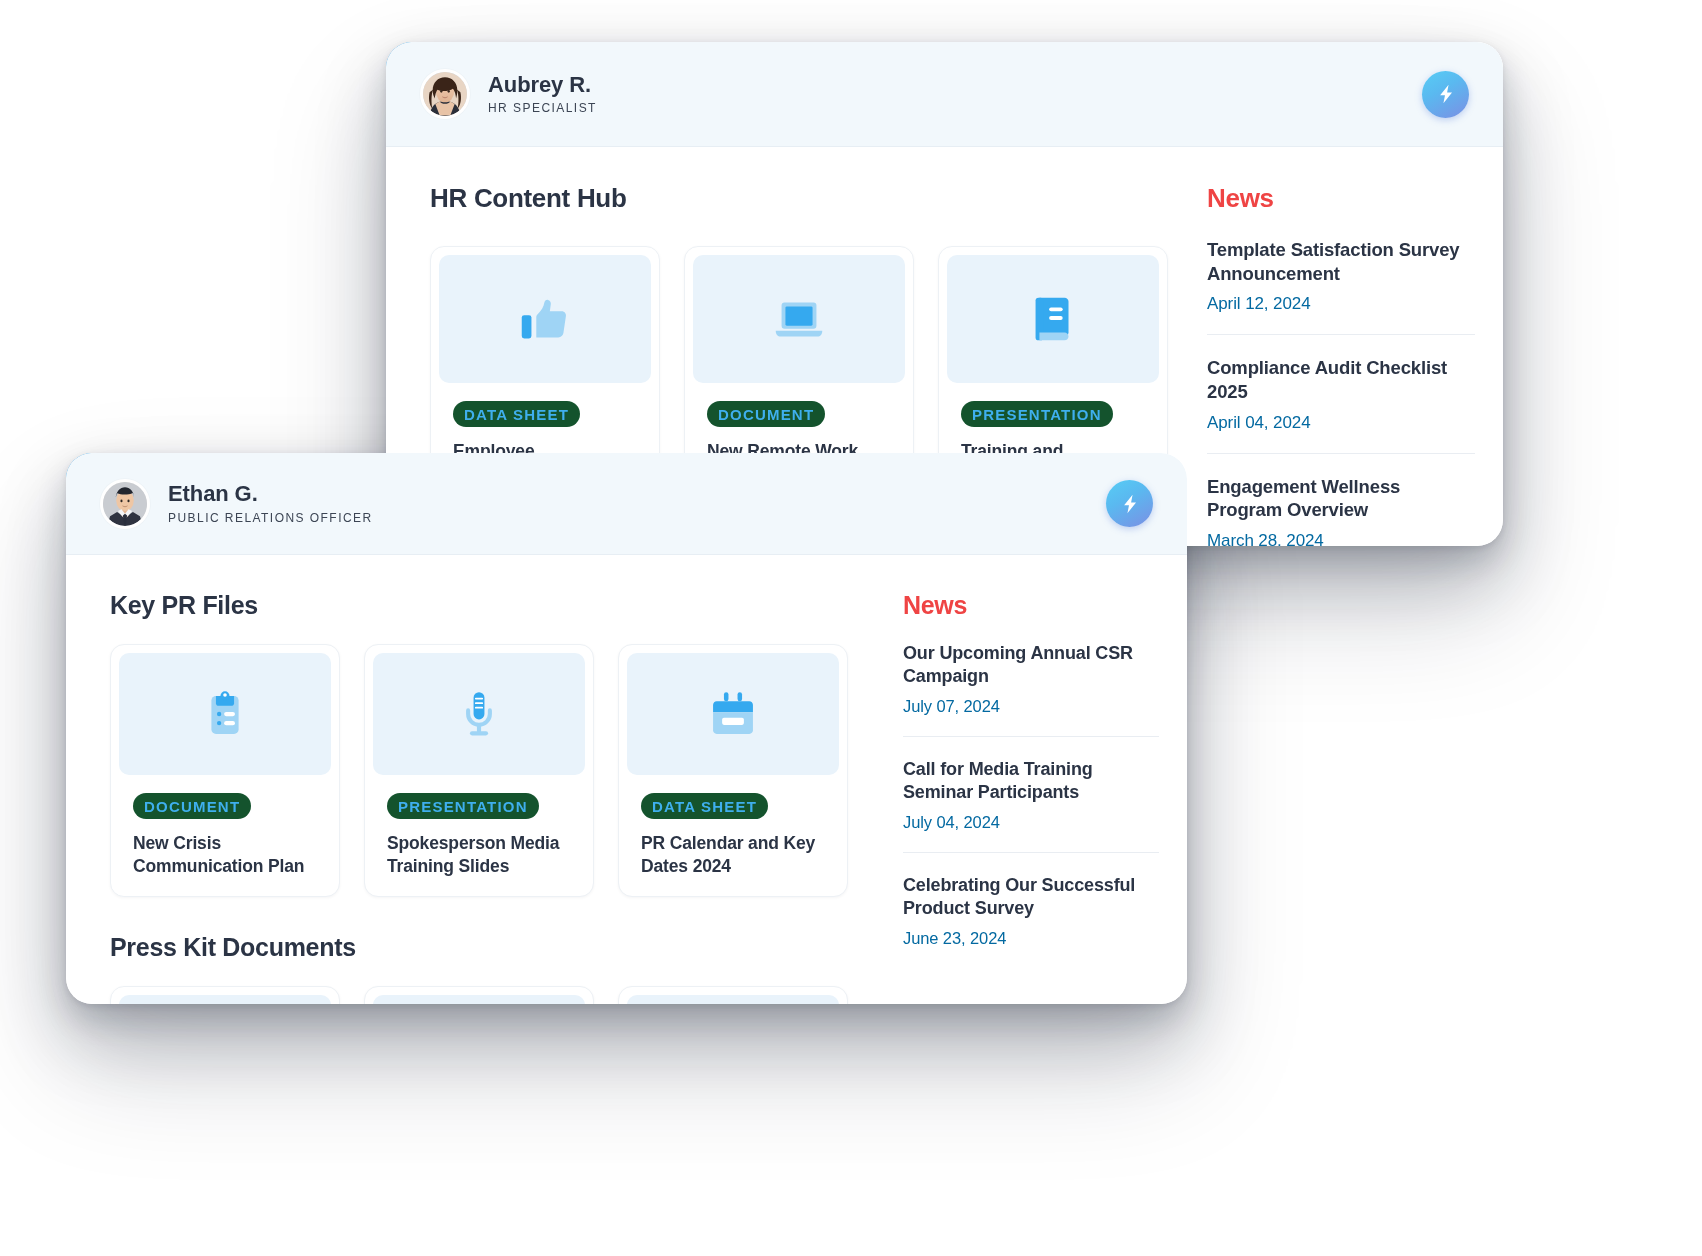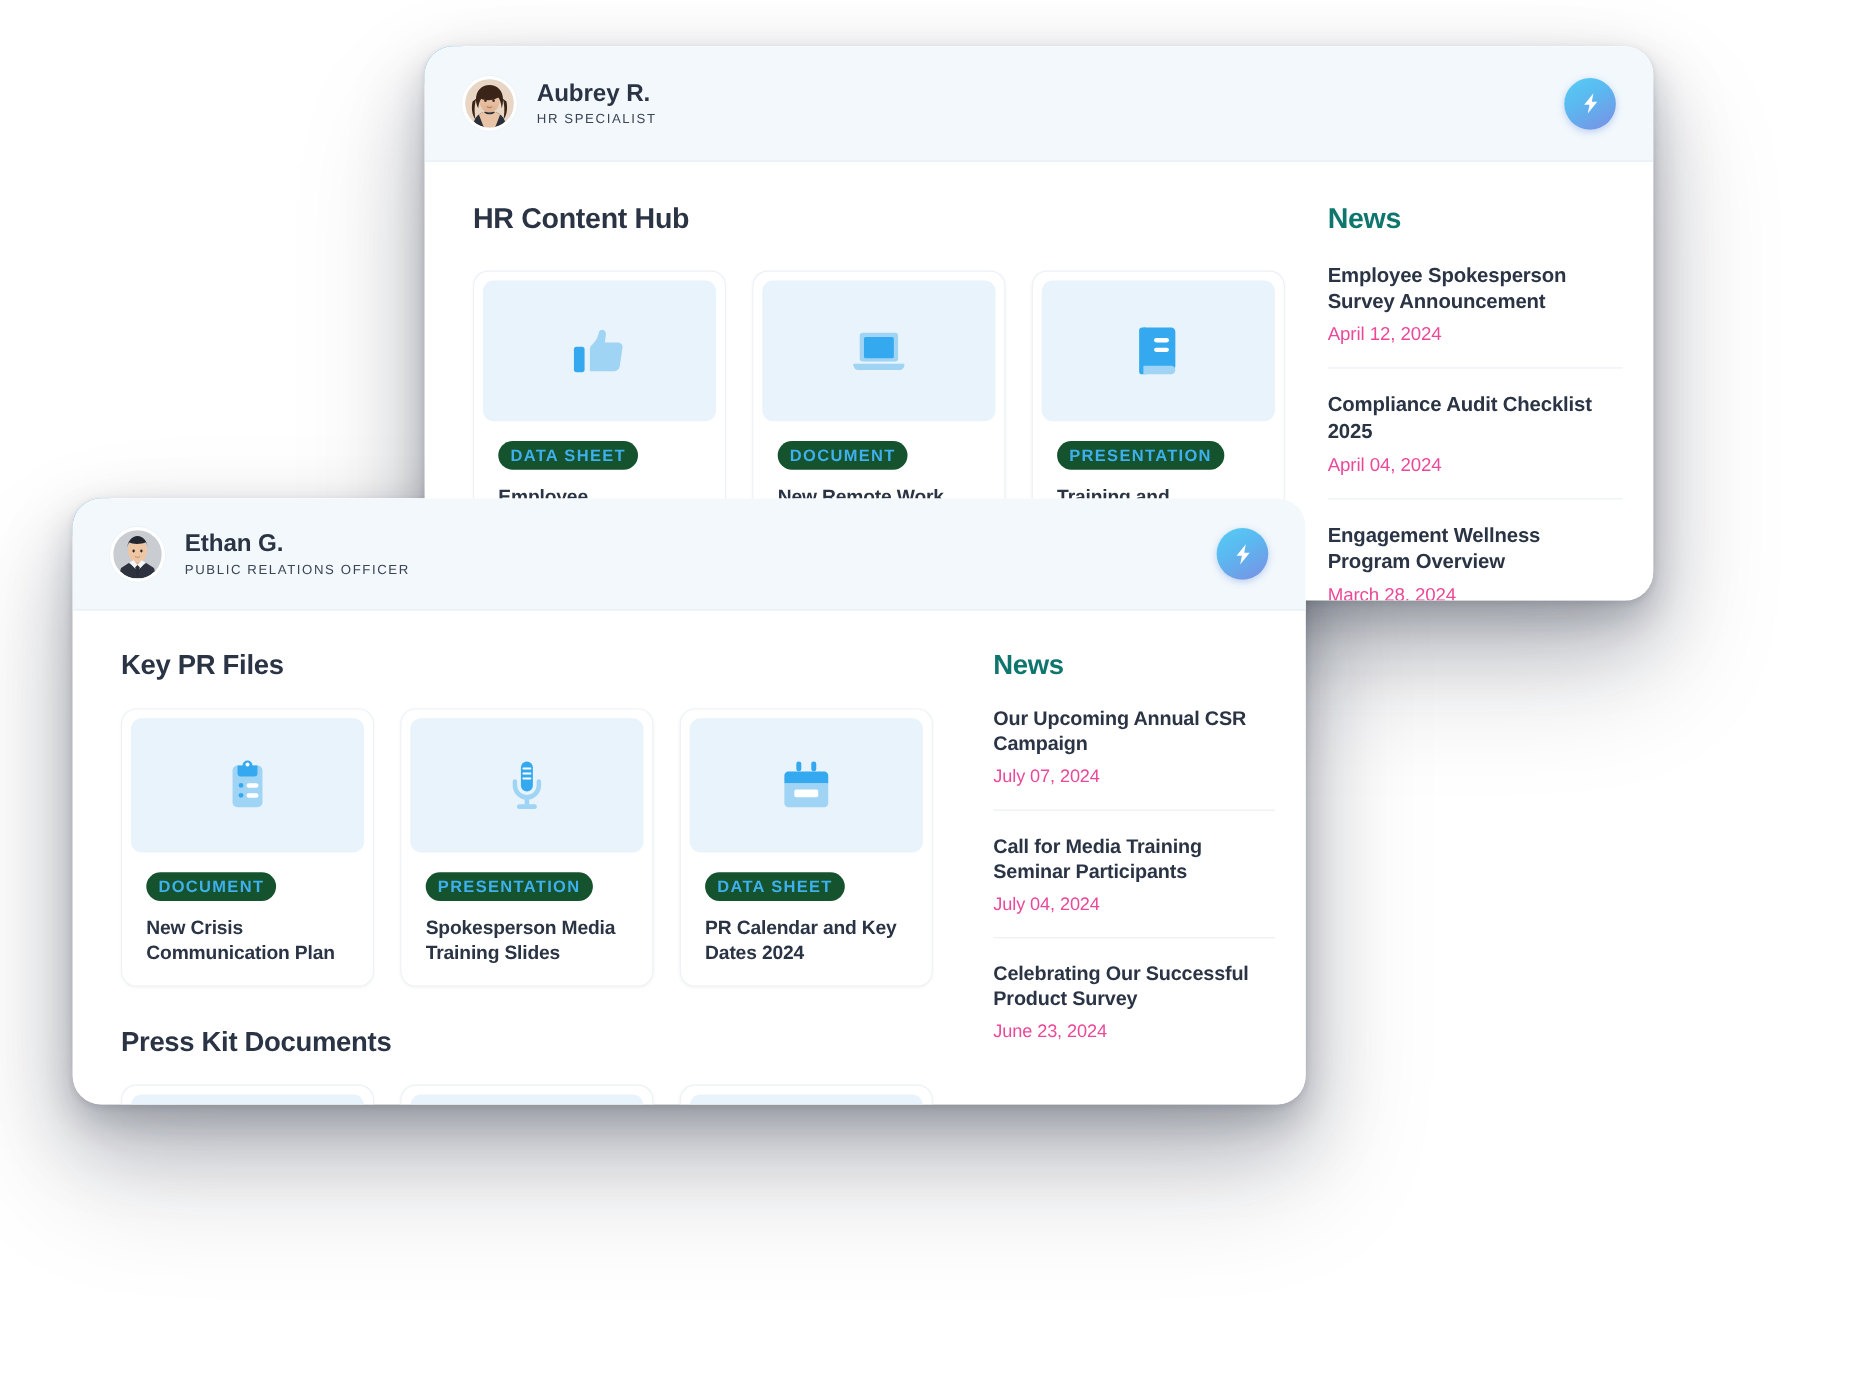--- a/index.html
+++ b/index.html
@@ -213,21 +213,21 @@
     border-radius: 14px;
     padding: 8px;
     box-shadow: 0 1px 3px rgba(16,24,40,0.045);
   }
   .stub-card .thumb { height: 128px; }
 
   
   .news-title {
     font-size: 26px;
     font-weight: 700;
-    color: #0f766e;
+    color: #ef4444;
     letter-spacing: -0.3px;
     margin-bottom: 24px;
   }
   #window-front .news-title { font-size: 25px; margin-bottom: 22px; }
 
   .news-item { padding-bottom: 20px; }
   .news-item + .news-item {
     border-top: 1px solid #e9edf2;
     padding-top: 21px;
   }
@@ -238,21 +238,21 @@
     color: #2b3445;
     line-height: 1.28;
     letter-spacing: -0.15px;
   }
   #window-front .news-headline { font-size: 18px; }
 
   .news-date {
     margin-top: 9px;
     font-size: 17px;
     font-weight: 400;
-    color: #ec4899;
+    color: #0369a1;
     letter-spacing: -0.1px;
   }
   #window-front .news-date { font-size: 16.5px; }
 </style>
 </head>
 <body>
 
 <div id="stage">
 
   <div class="window" id="window-back">
@@ -344,21 +344,21 @@
               </div>
             </div>
 
           </div>
         </div>
 
         <div class="news-col">
           <div class="news-title">News</div>
 
           <div class="news-item">
-            <div class="news-headline">Employee Spokesperson Survey Announcement</div>
+            <div class="news-headline">Template Satisfaction Survey Announcement</div>
             <div class="news-date">April 12, 2024</div>
           </div>
           <div class="news-item">
             <div class="news-headline">Compliance Audit Checklist 2025</div>
             <div class="news-date">April 04, 2024</div>
           </div>
           <div class="news-item">
             <div class="news-headline">Engagement Wellness Program Overview</div>
             <div class="news-date">March 28, 2024</div>
           </div>

